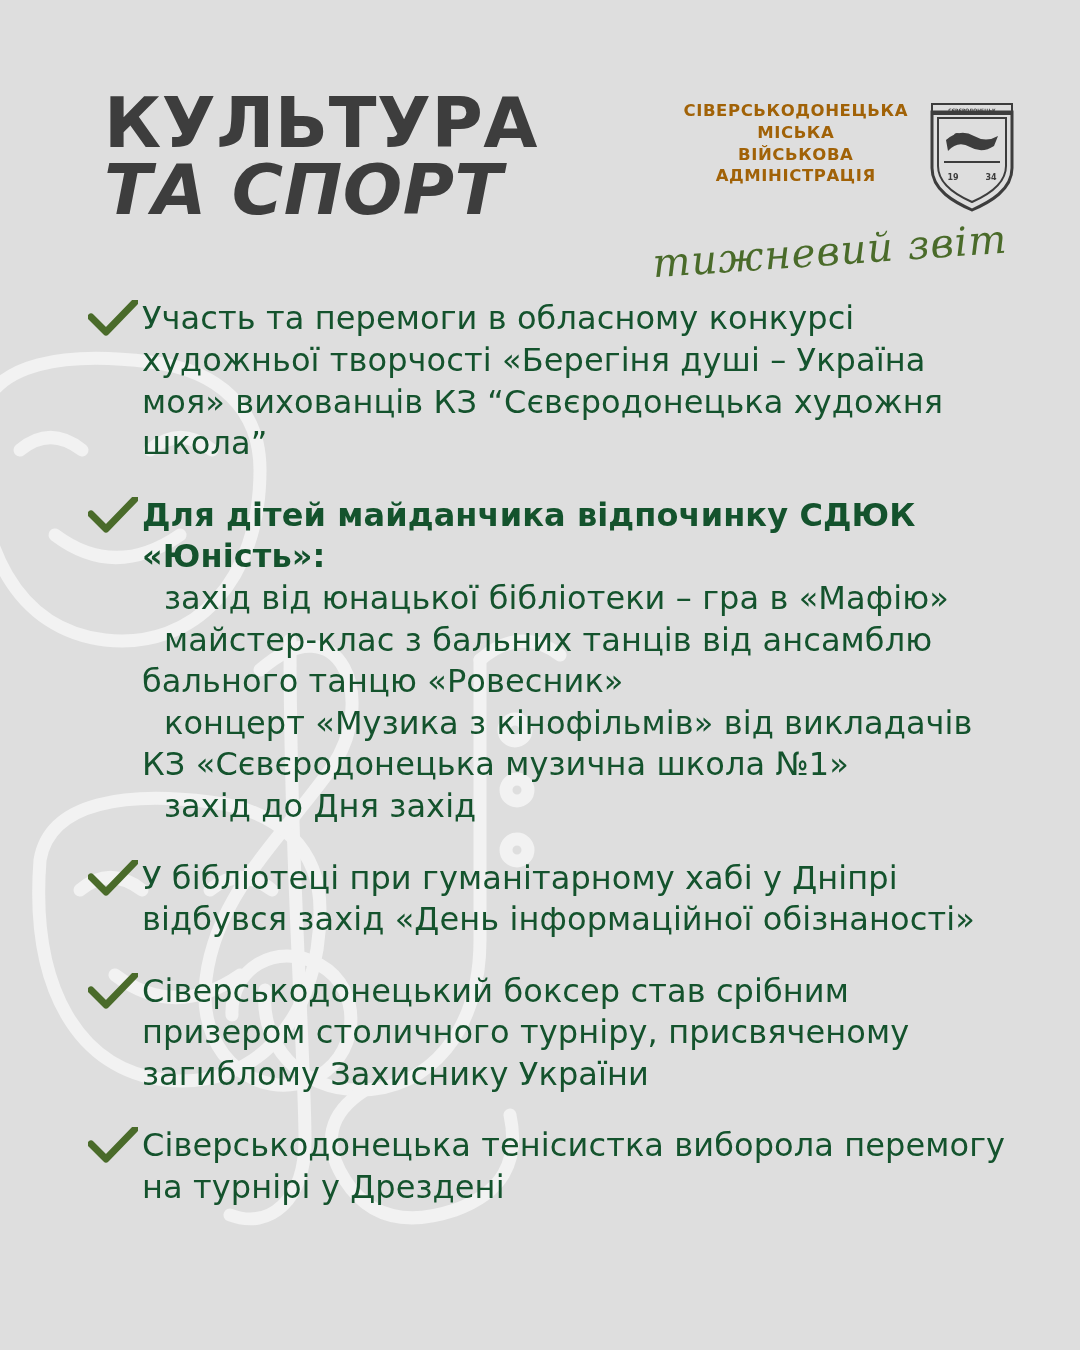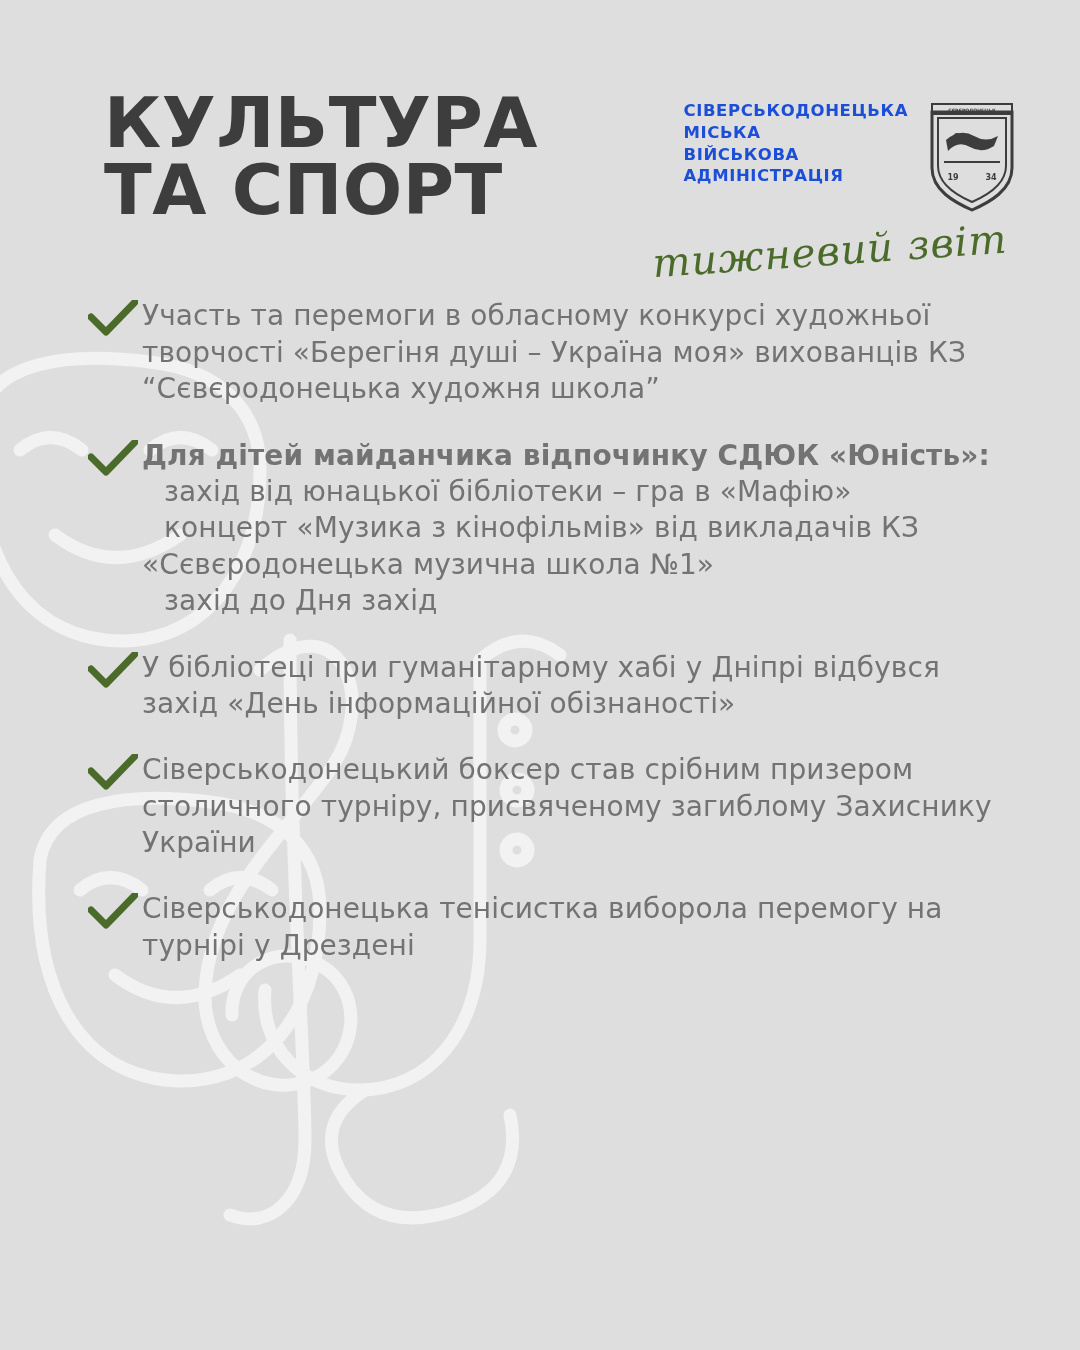--- a/index.html
+++ b/index.html
@@ -44,36 +44,37 @@
     font-weight: 800;
     font-size: 70px;
     line-height: 0.96;
     letter-spacing: 0.5px;
     color: #3d3d3d;
     margin: 12px;
     text-transform: uppercase;
   }
   .main-title .line2 {
     display: block;
+    font-style: italic;
   }
 
   .brand-block {
     display: flex;
     align-items: flex-start;
     gap: 16px;
     padding-top: 22px;
   }
   .brand-text {
-    text-align: left;
+    text-align: center;
     font-family: "DejaVu Sans", "Liberation Sans", sans-serif;
     font-weight: 700;
     font-size: 16.5px;
     line-height: 1.32;
     letter-spacing: 0.6px;
-    color: #1d4ed8;
+    color: #a16207;
     text-transform: uppercase;
   }
   .crest {
     width: 96px;
     height: 112px;
     flex: 0 0 auto;
   }
 
   .script-sub {
     position: absolute;
@@ -104,23 +105,23 @@
     flex: 0 0 auto;
     width: 54px;
     margin-top: 2px;
   }
   .check svg {
     display: block;
   }
   .item-body {
     flex: 1 1 auto;
     font-family: "DejaVu Sans", "Liberation Sans", sans-serif;
-    font-size: 28px;
+    font-size: 32px;
     line-height: 1.3;
-    color: #737373;
+    color: #14532d;
     letter-spacing: 0.1px;
   }
   .item-body .lead-bold {
     font-weight: 700;
     display: block;
   }
   .sub {
     display: block;
     text-indent: 22px;
   }
@@ -202,20 +203,21 @@
 
   <div class="item">
     <span class="check">
       <svg width="50" height="38" viewBox="0 0 50 38" xmlns="http://www.w3.org/2000/svg" aria-hidden="true">
         <path d="M3 17 L18 32 L47 2" fill="none" stroke="#4a6b2a" stroke-width="7" stroke-linecap="round" stroke-linejoin="round"></path>
       </svg>
     </span>
     <div class="item-body">
       <span class="lead-bold">Для дітей майданчика відпочинку СДЮК «Юність»:</span>
       <span class="sub">захід від юнацької бібліотеки – гра  в «Мафію»</span>
+      <span class="sub">майстер-клас з бальних танців від ансамблю бального танцю «Ровесник»</span>
       <span class="sub">концерт  «Музика з кінофільмів» від викладачів КЗ «Сєвєродонецька музична школа №1»</span>
       <span class="sub">захід до Дня захід</span>
     </div>
   </div>
 
   <div class="item">
     <span class="check">
       <svg width="50" height="38" viewBox="0 0 50 38" xmlns="http://www.w3.org/2000/svg" aria-hidden="true">
         <path d="M3 17 L18 32 L47 2" fill="none" stroke="#4a6b2a" stroke-width="7" stroke-linecap="round" stroke-linejoin="round"></path>
       </svg>

